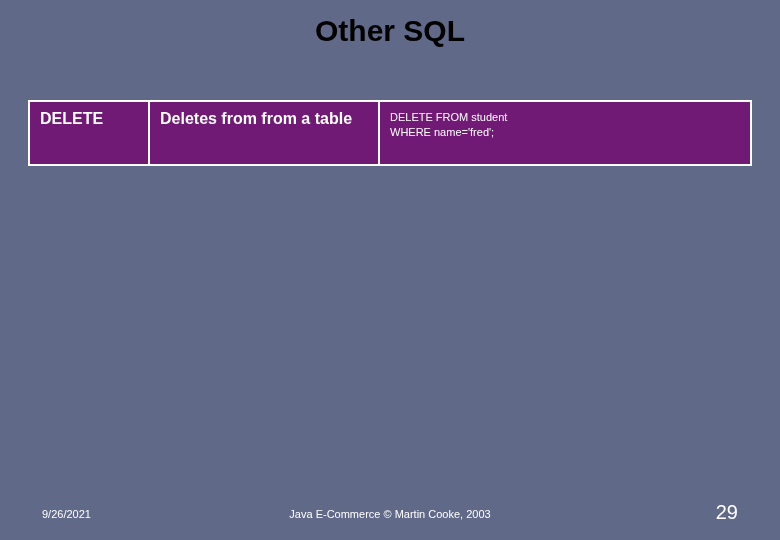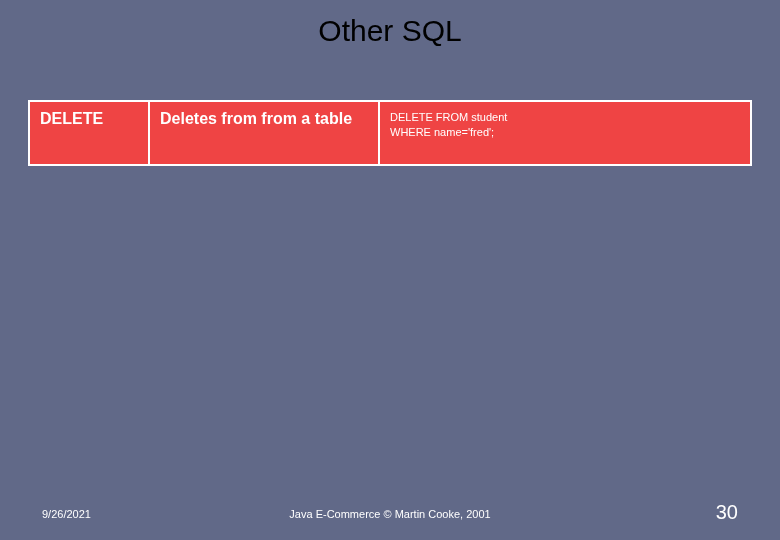--- a/index.html
+++ b/index.html
@@ -14,37 +14,37 @@
     height: 540px;
     position: relative;
   }
   .title {
     position: absolute;
     top: 14px;
     left: 0;
     width: 100%;
     text-align: center;
     color: #000;
-    font-weight: normal;
+    font-weight: bold;
     font-size: 30px;
   }
   .table-wrap {
     position: absolute;
     top: 100px;
     left: 28px;
     right: 28px;
   }
   table {
     width: 100%;
     border-collapse: collapse;
     table-layout: fixed;
   }
   td {
     border: 2px solid #fff;
-    background: #ef4444;
+    background: #701a75;
     padding: 8px 10px 24px 10px;
     vertical-align: top;
     font-size: 16px;
   }
   col.c1 { width: 120px; }
   col.c2 { width: 230px; }
   .cmd {
     color: #fff;
     font-weight: bold;
   }
@@ -103,16 +103,16 @@
           <td class="cmd">DELETE</td>
           <td class="desc">Deletes from from a table</td>
           <td class="code">DELETE FROM student
 WHERE name='fred';</td>
         </tr>
       </tbody>
     </table>
   </div>
 
   <div class="footer-date">9/26/2021</div>
-  <div class="footer-center">Java E-Commerce © Martin Cooke, 2001</div>
-  <div class="footer-page">30</div>
+  <div class="footer-center">Java E-Commerce © Martin Cooke, 2003</div>
+  <div class="footer-page">29</div>
 
 </div>
 
 </body></html>

